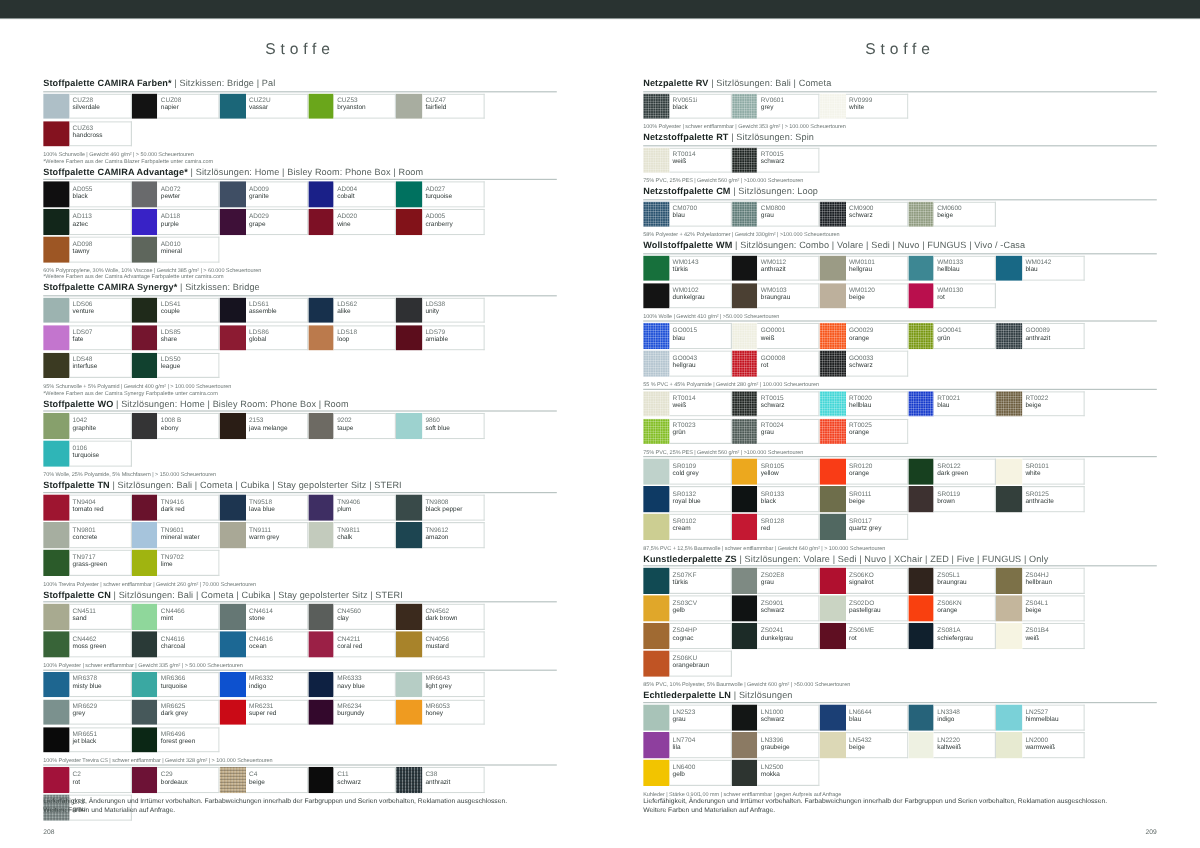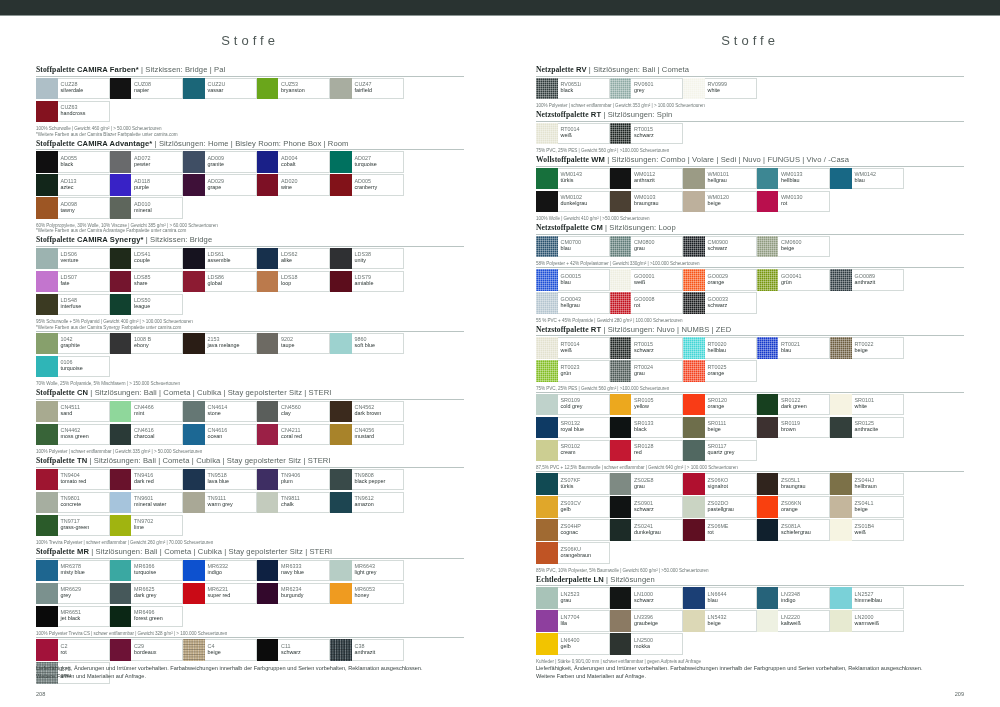--- a/index.html
+++ b/index.html
@@ -32,21 +32,21 @@
 
   .sec-head {
     font-size: 7.6px;
     color: #3b4543;
     margin-top: 2px;
     margin-bottom: 1.5px;
     white-space: nowrap;
     letter-spacing: .1px;
   }
   .sec-head .pal { font-weight: 700; color: #1c2523; }
-  .sec-head .lead { font-weight: 700; color: #1c2523; font-family: Liberation Serif, serif; }
+  .sec-head .lead { font-weight: 700; color: #1c2523; }
   .sec-head .rest { color: #58625f; font-weight: 400; }
 
   .rule { height: 1px; background: #b9c4c2; width: 100%; }
 
   .grid {
     display: flex; flex-wrap: wrap;
     margin-top: 1px;
   }
   .cell {
     display: flex; align-items: stretch;
@@ -319,20 +319,21 @@
               <div class="lbl">
                 <span class="code">LDS50</span>
                 <span class="nm">league</span>
               </div>
             </div>
           </div>
           <div class="spec">95% Schurwolle + 5% Polyamid | Gewicht 400 g/m² | &gt; 100.000 Scheuertouren</div>
           <div class="spec2">*Weitere Farben aus der Camira Synergy Farbpalette unter camira.com</div>
         </div>
         <div>
+          <div class="sec-head"><span class="lead">Stoffpalette</span> <span class="pal">WO</span> <span class="rest">| Sitzlösungen: Home | Bisley Room: Phone Box | Room</span></div>
           <div class="rule"></div>
           <div class="grid">
             <div class="cell">
               <div class="sw" style="background-color:#87a06c;"></div>
               <div class="lbl">
                 <span class="code">1042</span>
                 <span class="nm">graphite</span>
               </div>
             </div>
             <div class="cell">
@@ -367,20 +368,111 @@
               <div class="sw" style="background-color:#2fb5b7;"></div>
               <div class="lbl">
                 <span class="code">0106</span>
                 <span class="nm">turquoise</span>
               </div>
             </div>
           </div>
           <div class="spec">70% Wolle, 25% Polyamide, 5% Mischfasern | &gt; 150.000 Scheuertouren</div>
         </div>
         <div>
+          <div class="sec-head"><span class="lead">Stoffpalette</span> <span class="pal">TN</span> <span class="rest">| Sitzlösungen: Bali | Cometa | Cubika | Stay gepolsterter Sitz | STERI</span></div>
+          <div class="rule"></div>
+          <div class="grid">
+            <div class="cell">
+              <div class="sw" style="background-color:#9e1530;"></div>
+              <div class="lbl">
+                <span class="code">TN9404</span>
+                <span class="nm">tomato red</span>
+              </div>
+            </div>
+            <div class="cell">
+              <div class="sw" style="background-color:#69122c;"></div>
+              <div class="lbl">
+                <span class="code">TN9416</span>
+                <span class="nm">dark red</span>
+              </div>
+            </div>
+            <div class="cell">
+              <div class="sw" style="background-color:#1d3550;"></div>
+              <div class="lbl">
+                <span class="code">TN9518</span>
+                <span class="nm">lava blue</span>
+              </div>
+            </div>
+            <div class="cell">
+              <div class="sw" style="background-color:#3e2e63;"></div>
+              <div class="lbl">
+                <span class="code">TN9406</span>
+                <span class="nm">plum</span>
+              </div>
+            </div>
+            <div class="cell">
+              <div class="sw" style="background-color:#394a49;"></div>
+              <div class="lbl">
+                <span class="code">TN9808</span>
+                <span class="nm">black pepper</span>
+              </div>
+            </div>
+            <div class="cell">
+              <div class="sw" style="background-color:#a6aea0;"></div>
+              <div class="lbl">
+                <span class="code">TN9801</span>
+                <span class="nm">concrete</span>
+              </div>
+            </div>
+            <div class="cell">
+              <div class="sw" style="background-color:#a6c4dc;"></div>
+              <div class="lbl">
+                <span class="code">TN9601</span>
+                <span class="nm">mineral water</span>
+              </div>
+            </div>
+            <div class="cell">
+              <div class="sw" style="background-color:#a9a896;"></div>
+              <div class="lbl">
+                <span class="code">TN9111</span>
+                <span class="nm">warm grey</span>
+              </div>
+            </div>
+            <div class="cell">
+              <div class="sw" style="background-color:#c3cbbd;"></div>
+              <div class="lbl">
+                <span class="code">TN9811</span>
+                <span class="nm">chalk</span>
+              </div>
+            </div>
+            <div class="cell">
+              <div class="sw" style="background-color:#1d4551;"></div>
+              <div class="lbl">
+                <span class="code">TN9612</span>
+                <span class="nm">amazon</span>
+              </div>
+            </div>
+            <div class="cell">
+              <div class="sw" style="background-color:#2b5b2a;"></div>
+              <div class="lbl">
+                <span class="code">TN9717</span>
+                <span class="nm">grass-green</span>
+              </div>
+            </div>
+            <div class="cell">
+              <div class="sw" style="background-color:#a0b410;"></div>
+              <div class="lbl">
+                <span class="code">TN9702</span>
+                <span class="nm">lime</span>
+              </div>
+            </div>
+          </div>
+          <div class="spec">100% Trevira Polyester | schwer entflammbar | Gewicht 260 g/m² | 70.000 Scheuertouren</div>
+        </div>
+        <div>
           <div class="sec-head"><span class="lead">Stoffpalette</span> <span class="pal">CN</span> <span class="rest">| Sitzlösungen: Bali | Cometa | Cubika | Stay gepolsterter Sitz | STERI</span></div>
           <div class="rule"></div>
           <div class="grid">
             <div class="cell">
               <div class="sw" style="background-color:#a8aa90;"></div>
               <div class="lbl">
                 <span class="code">CN4511</span>
                 <span class="nm">sand</span>
               </div>
             </div>
@@ -444,112 +536,20 @@
               <div class="sw" style="background-color:#a8832a;"></div>
               <div class="lbl">
                 <span class="code">CN4056</span>
                 <span class="nm">mustard</span>
               </div>
             </div>
           </div>
           <div class="spec">100% Polyester | schwer entflammbar | Gewicht 335 g/m² | &gt; 50.000 Scheuertouren</div>
         </div>
         <div>
-          <div class="sec-head"><span class="lead">Stoffpalette</span> <span class="pal">TN</span> <span class="rest">| Sitzlösungen: Bali | Cometa | Cubika | Stay gepolsterter Sitz | STERI</span></div>
-          <div class="rule"></div>
-          <div class="grid">
-            <div class="cell">
-              <div class="sw" style="background-color:#9e1530;"></div>
-              <div class="lbl">
-                <span class="code">TN9404</span>
-                <span class="nm">tomato red</span>
-              </div>
-            </div>
-            <div class="cell">
-              <div class="sw" style="background-color:#69122c;"></div>
-              <div class="lbl">
-                <span class="code">TN9416</span>
-                <span class="nm">dark red</span>
-              </div>
-            </div>
-            <div class="cell">
-              <div class="sw" style="background-color:#1d3550;"></div>
-              <div class="lbl">
-                <span class="code">TN9518</span>
-                <span class="nm">lava blue</span>
-              </div>
-            </div>
-            <div class="cell">
-              <div class="sw" style="background-color:#3e2e63;"></div>
-              <div class="lbl">
-                <span class="code">TN9406</span>
-                <span class="nm">plum</span>
-              </div>
-            </div>
-            <div class="cell">
-              <div class="sw" style="background-color:#394a49;"></div>
-              <div class="lbl">
-                <span class="code">TN9808</span>
-                <span class="nm">black pepper</span>
-              </div>
-            </div>
-            <div class="cell">
-              <div class="sw" style="background-color:#a6aea0;"></div>
-              <div class="lbl">
-                <span class="code">TN9801</span>
-                <span class="nm">concrete</span>
-              </div>
-            </div>
-            <div class="cell">
-              <div class="sw" style="background-color:#a6c4dc;"></div>
-              <div class="lbl">
-                <span class="code">TN9601</span>
-                <span class="nm">mineral water</span>
-              </div>
-            </div>
-            <div class="cell">
-              <div class="sw" style="background-color:#a9a896;"></div>
-              <div class="lbl">
-                <span class="code">TN9111</span>
-                <span class="nm">warm grey</span>
-              </div>
-            </div>
-            <div class="cell">
-              <div class="sw" style="background-color:#c3cbbd;"></div>
-              <div class="lbl">
-                <span class="code">TN9811</span>
-                <span class="nm">chalk</span>
-              </div>
-            </div>
-            <div class="cell">
-              <div class="sw" style="background-color:#1d4551;"></div>
-              <div class="lbl">
-                <span class="code">TN9612</span>
-                <span class="nm">amazon</span>
-              </div>
-            </div>
-            <div class="cell">
-              <div class="sw" style="background-color:#2b5b2a;"></div>
-              <div class="lbl">
-                <span class="code">TN9717</span>
-                <span class="nm">grass-green</span>
-              </div>
-            </div>
-            <div class="cell">
-              <div class="sw" style="background-color:#a0b410;"></div>
-              <div class="lbl">
-                <span class="code">TN9702</span>
-                <span class="nm">lime</span>
-              </div>
-            </div>
-          </div>
-          <div class="spec">100% Trevira Polyester | schwer entflammbar | Gewicht 260 g/m² | 70.000 Scheuertouren</div>
-        </div>
-        <div>
-          <div class="sec-head"><span class="lead">Stoffpalette</span> <span class="pal">MR</span> <span class="rest">| Sitzlösungen: Bali | Cometa | Cubika | Stay gepolsterter Sitz | STERI</span></div>
           <div class="rule"></div>
           <div class="grid">
             <div class="cell">
               <div class="sw" style="background-color:#1e6690;"></div>
               <div class="lbl">
                 <span class="code">MR6378</span>
                 <span class="nm">misty blue</span>
               </div>
             </div>
             <div class="cell">
@@ -733,20 +733,55 @@
               <div class="sw" style="background-color:#1b221f;background-image:linear-gradient(rgba(255,255,255,.30) 1px, transparent 1px),linear-gradient(90deg, rgba(255,255,255,.30) 1px, transparent 1px);background-size:2px 2px;"></div>
               <div class="lbl">
                 <span class="code">RT0015</span>
                 <span class="nm">schwarz</span>
               </div>
             </div>
           </div>
           <div class="spec">75% PVC, 25% PES | Gewicht 560 g/m² | &gt;100.000 Scheuertouren</div>
         </div>
         <div>
+          <div class="sec-head"><span class="lead">Netzstoffpalette</span> <span class="pal">CM</span> <span class="rest">| Sitzlösungen: Loop</span></div>
+          <div class="rule"></div>
+          <div class="grid">
+            <div class="cell">
+              <div class="sw" style="background-color:#27506d;background-image:linear-gradient(rgba(255,255,255,.30) 1px, transparent 1px),linear-gradient(90deg, rgba(255,255,255,.30) 1px, transparent 1px);background-size:2px 2px;"></div>
+              <div class="lbl">
+                <span class="code">CM0700</span>
+                <span class="nm">blau</span>
+              </div>
+            </div>
+            <div class="cell">
+              <div class="sw" style="background-color:#5d7a76;background-image:linear-gradient(rgba(255,255,255,.30) 1px, transparent 1px),linear-gradient(90deg, rgba(255,255,255,.30) 1px, transparent 1px);background-size:2px 2px;"></div>
+              <div class="lbl">
+                <span class="code">CM0800</span>
+                <span class="nm">grau</span>
+              </div>
+            </div>
+            <div class="cell">
+              <div class="sw" style="background-color:#171b20;background-image:linear-gradient(rgba(255,255,255,.30) 1px, transparent 1px),linear-gradient(90deg, rgba(255,255,255,.30) 1px, transparent 1px);background-size:2px 2px;"></div>
+              <div class="lbl">
+                <span class="code">CM0900</span>
+                <span class="nm">schwarz</span>
+              </div>
+            </div>
+            <div class="cell">
+              <div class="sw" style="background-color:#8e9a7e;background-image:linear-gradient(rgba(255,255,255,.30) 1px, transparent 1px),linear-gradient(90deg, rgba(255,255,255,.30) 1px, transparent 1px);background-size:2px 2px;"></div>
+              <div class="lbl">
+                <span class="code">CM0600</span>
+                <span class="nm">beige</span>
+              </div>
+            </div>
+          </div>
+          <div class="spec">58% Polyester + 42% Polyelastomer | Gewicht 330g/m² | &gt;100.000 Scheuertouren</div>
+        </div>
+        <div>
           <div class="sec-head"><span class="lead">Wollstoffpalette</span> <span class="pal">WM</span> <span class="rest">| Sitzlösungen: Combo | Volare | Sedi | Nuvo | FUNGUS | Vivo / -Casa</span></div>
           <div class="rule"></div>
           <div class="grid">
             <div class="cell">
               <div class="sw" style="background-color:#17703c;"></div>
               <div class="lbl">
                 <span class="code">WM0143</span>
                 <span class="nm">türkis</span>
               </div>
             </div>
@@ -803,55 +838,20 @@
               <div class="sw" style="background-color:#b90f4d;"></div>
               <div class="lbl">
                 <span class="code">WM0130</span>
                 <span class="nm">rot</span>
               </div>
             </div>
           </div>
           <div class="spec">100% Wolle | Gewicht 410 g/m² | &gt;50.000 Scheuertouren</div>
         </div>
         <div>
-          <div class="sec-head"><span class="lead">Netzstoffpalette</span> <span class="pal">CM</span> <span class="rest">| Sitzlösungen: Loop</span></div>
-          <div class="rule"></div>
-          <div class="grid">
-            <div class="cell">
-              <div class="sw" style="background-color:#27506d;background-image:linear-gradient(rgba(255,255,255,.30) 1px, transparent 1px),linear-gradient(90deg, rgba(255,255,255,.30) 1px, transparent 1px);background-size:2px 2px;"></div>
-              <div class="lbl">
-                <span class="code">CM0700</span>
-                <span class="nm">blau</span>
-              </div>
-            </div>
-            <div class="cell">
-              <div class="sw" style="background-color:#5d7a76;background-image:linear-gradient(rgba(255,255,255,.30) 1px, transparent 1px),linear-gradient(90deg, rgba(255,255,255,.30) 1px, transparent 1px);background-size:2px 2px;"></div>
-              <div class="lbl">
-                <span class="code">CM0800</span>
-                <span class="nm">grau</span>
-              </div>
-            </div>
-            <div class="cell">
-              <div class="sw" style="background-color:#171b20;background-image:linear-gradient(rgba(255,255,255,.30) 1px, transparent 1px),linear-gradient(90deg, rgba(255,255,255,.30) 1px, transparent 1px);background-size:2px 2px;"></div>
-              <div class="lbl">
-                <span class="code">CM0900</span>
-                <span class="nm">schwarz</span>
-              </div>
-            </div>
-            <div class="cell">
-              <div class="sw" style="background-color:#8e9a7e;background-image:linear-gradient(rgba(255,255,255,.30) 1px, transparent 1px),linear-gradient(90deg, rgba(255,255,255,.30) 1px, transparent 1px);background-size:2px 2px;"></div>
-              <div class="lbl">
-                <span class="code">CM0600</span>
-                <span class="nm">beige</span>
-              </div>
-            </div>
-          </div>
-          <div class="spec">58% Polyester + 42% Polyelastomer | Gewicht 330g/m² | &gt;100.000 Scheuertouren</div>
-        </div>
-        <div>
           <div class="rule"></div>
           <div class="grid">
             <div class="cell">
               <div class="sw" style="background-color:#1a4dd6;background-image:linear-gradient(rgba(255,255,255,.30) 1px, transparent 1px),linear-gradient(90deg, rgba(255,255,255,.30) 1px, transparent 1px);background-size:2px 2px;"></div>
               <div class="lbl">
                 <span class="code">GO0015</span>
                 <span class="nm">blau</span>
               </div>
             </div>
             <div class="cell">
@@ -900,21 +900,20 @@
               <div class="sw" style="background-color:#17191a;background-image:linear-gradient(rgba(255,255,255,.30) 1px, transparent 1px),linear-gradient(90deg, rgba(255,255,255,.30) 1px, transparent 1px);background-size:2px 2px;"></div>
               <div class="lbl">
                 <span class="code">GO0033</span>
                 <span class="nm">schwarz</span>
               </div>
             </div>
           </div>
           <div class="spec">55 % PVC + 45% Polyamide | Gewicht 280 g/m² | 100.000 Scheuertouren</div>
         </div>
         <div>
-          <div class="sec-head"><span class="lead">Netzstoffpalette</span> <span class="pal">RT</span> <span class="rest">| Sitzlösungen: Nuvo | NUMBS | ZED</span></div>
           <div class="rule"></div>
           <div class="grid">
             <div class="cell">
               <div class="sw" style="background-color:#e2e1ce;background-image:linear-gradient(rgba(255,255,255,.30) 1px, transparent 1px),linear-gradient(90deg, rgba(255,255,255,.30) 1px, transparent 1px);background-size:2px 2px;"></div>
               <div class="lbl">
                 <span class="code">RT0014</span>
                 <span class="nm">weiß</span>
               </div>
             </div>
             <div class="cell">
@@ -1060,20 +1059,21 @@
               <div class="sw" style="background-color:#516861;"></div>
               <div class="lbl">
                 <span class="code">SR0117</span>
                 <span class="nm">quartz grey</span>
               </div>
             </div>
           </div>
           <div class="spec">87,5% PVC + 12,5% Baumwolle | schwer entflammbar | Gewicht 640 g/m² | &gt; 100.000 Scheuertouren</div>
         </div>
         <div>
+          <div class="sec-head"><span class="lead">Kunstlederpalette</span> <span class="pal">ZS</span> <span class="rest">| Sitzlösungen: Volare | Sedi | Nuvo | XChair | ZED | Five | FUNGUS | Only</span></div>
           <div class="rule"></div>
           <div class="grid">
             <div class="cell">
               <div class="sw" style="background-color:#114a53;"></div>
               <div class="lbl">
                 <span class="code">ZS07KF</span>
                 <span class="nm">türkis</span>
               </div>
             </div>
             <div class="cell">

